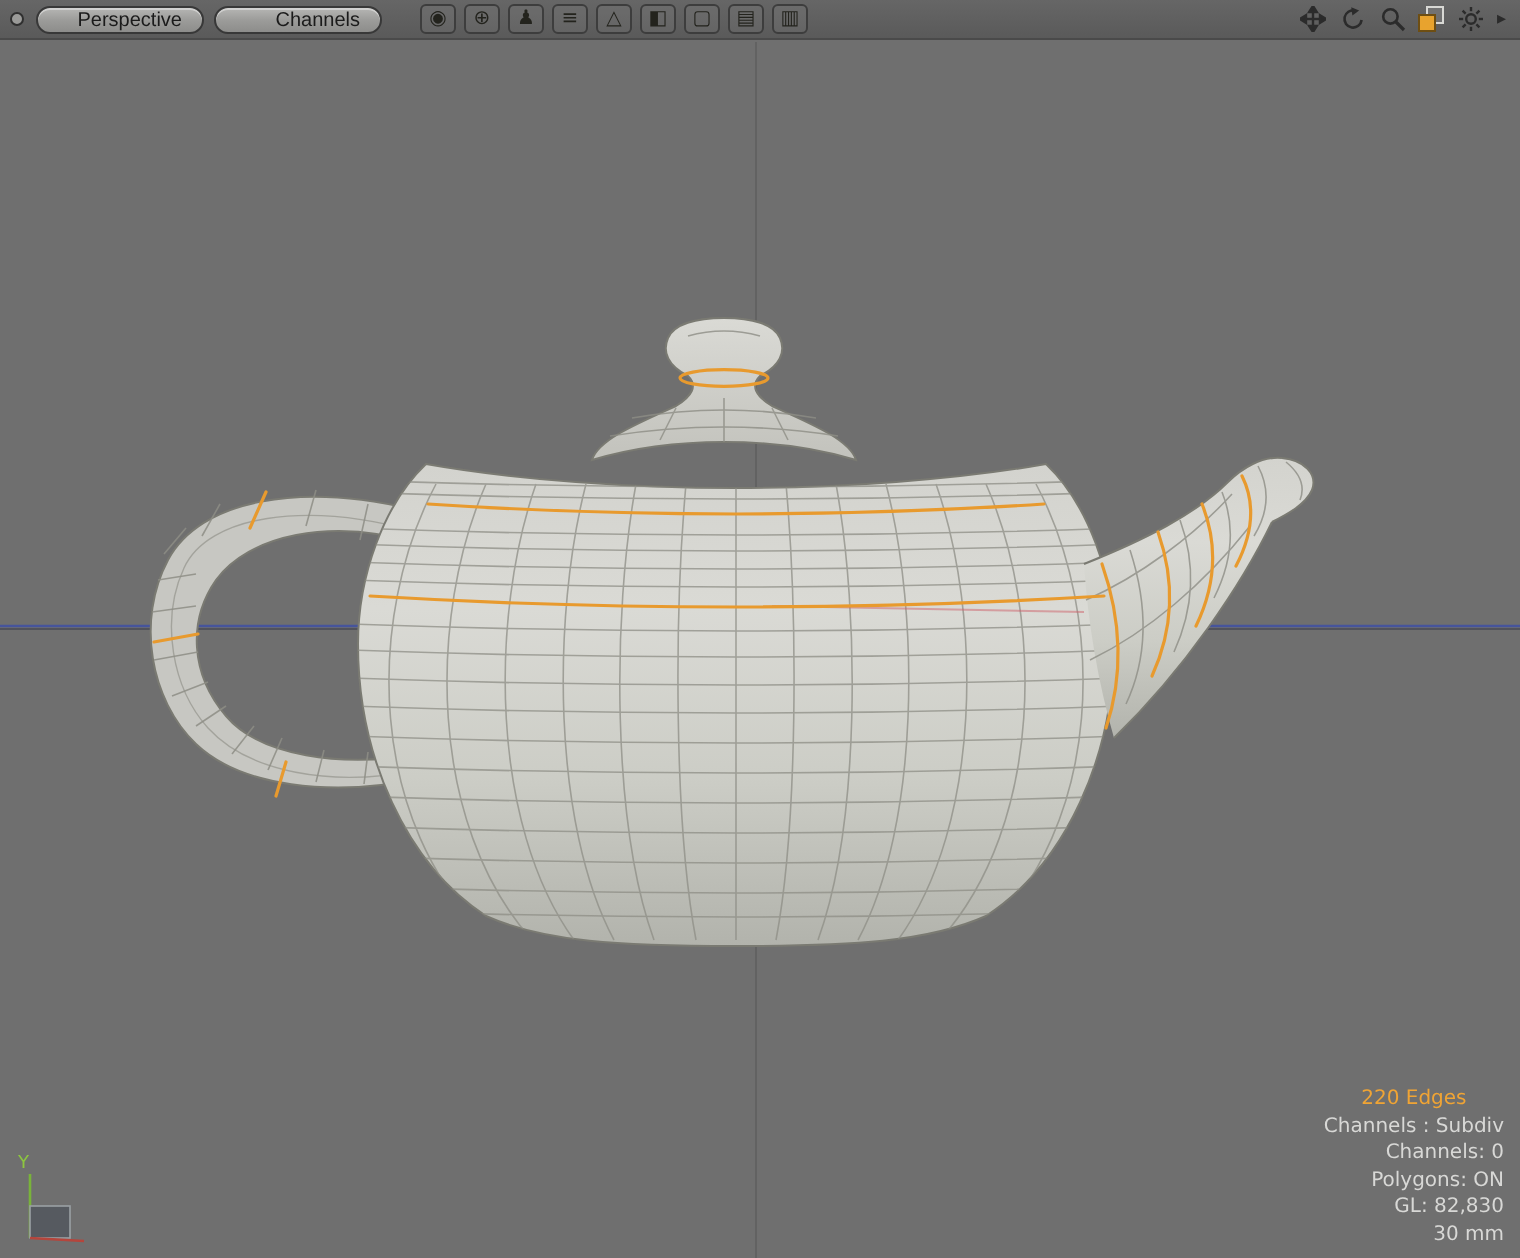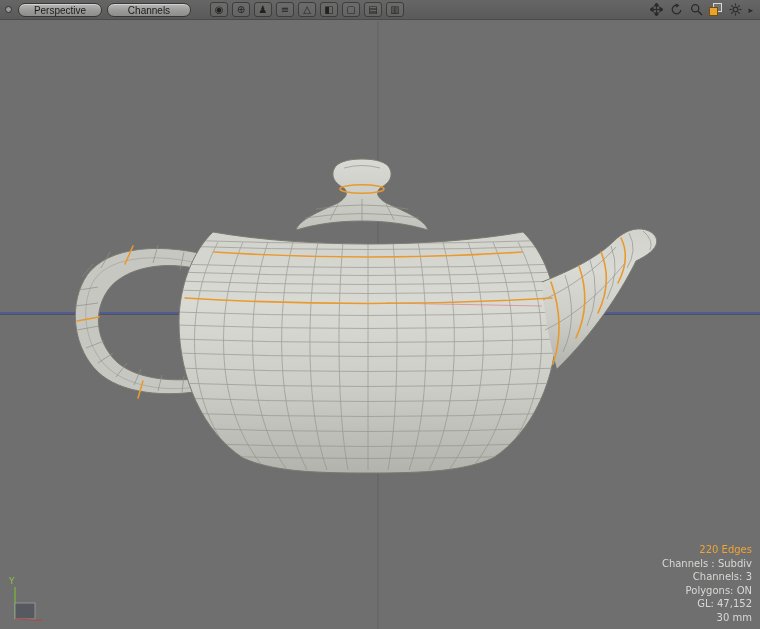--- a/index.html
+++ b/index.html
@@ -18,21 +18,21 @@
   }
   .widget-dot {
     width:7px; height:7px; border-radius:50%;
     border:1px solid #2f2f2f; background:#9a9a98; margin-right:1px;
   }
   .pill {
     height:14px; min-width:84px; padding:0 10px;
     border:1px solid #383838; border-radius:8px;
     background:linear-gradient(#b6b6b4 0%, #9c9c9a 50%, #8d8d8b 100%);
     box-shadow:inset 0 1px 0 rgba(255,255,255,.4);
-    font-size:10px; line-height:13px; color:#1b1b1b; text-align:center;
+    font-size:10px; line-height:13px; color:#1b1b1b; text-align:right;
     cursor:default;
   }
   .icon-row { display:flex; align-items:center; gap:4px; margin-left:14px; }
   .icon-btn {
     width:18px; height:15px; border:1px solid #3d3d3d; border-radius:3px;
     background:rgba(255,255,255,0.05);
     color:#23231d; font-size:10px; line-height:13px; text-align:center;
     display:inline-block;
   }
   .right-icons { margin-left:auto; display:flex; align-items:center; gap:6px; padding-right:2px; }
@@ -47,21 +47,21 @@
     border:1px solid #6e4e12; background:#e8a32e;
   }
   .expand { font-size:9px; color:#2b2b2b; line-height:14px; }
   
   #scene { position:absolute; top:0; left:0; }
   
   .status {
     position:absolute; right:8px; bottom:5px; text-align:right;
     font-size:10px; line-height:13.5px; color:#d8d8d6; z-index:5;
   }
-  .status .edges { color:#f0a434; }
+  .status .edges { color:#f0a434;text-align:center; }
   
   .gizmo { position:absolute; left:6px; bottom:4px; z-index:5; }
 </style>
 </head>
 <body>
 
 <div id="app">
 
   <svg id="scene" width="760" height="629" viewBox="0 0 760 629">
     <defs>
@@ -255,23 +255,23 @@
           </g>
         </svg>
       </span>
       <span class="expand">▸</span>
     </span>
   </div>
 
   <div class="status">
     <div class="edges">220 Edges</div>
     <div>Channels : Subdiv</div>
-    <div>Channels: 3</div>
+    <div>Channels: 0</div>
     <div>Polygons: ON</div>
-    <div>GL: 47,152</div>
+    <div>GL: 82,830</div>
     <div>30 mm</div>
   </div>
 
   <svg class="gizmo" width="50" height="52" viewBox="0 0 50 52">
     <text x="3" y="11" font-size="9" fill="#8dc63f" font-family="DejaVu Sans, sans-serif">Y</text>
     <line x1="9" y1="46" x2="9" y2="14" stroke="#79b33a" stroke-width="1.3"></line>
     <rect x="9" y="30" width="20" height="16" fill="#565a60" stroke="#9aa0a4" stroke-width="0.8"></rect>
     <line x1="9" y1="46" x2="36" y2="47.5" stroke="#b5453c" stroke-width="1.2"></line>
   </svg>
 

